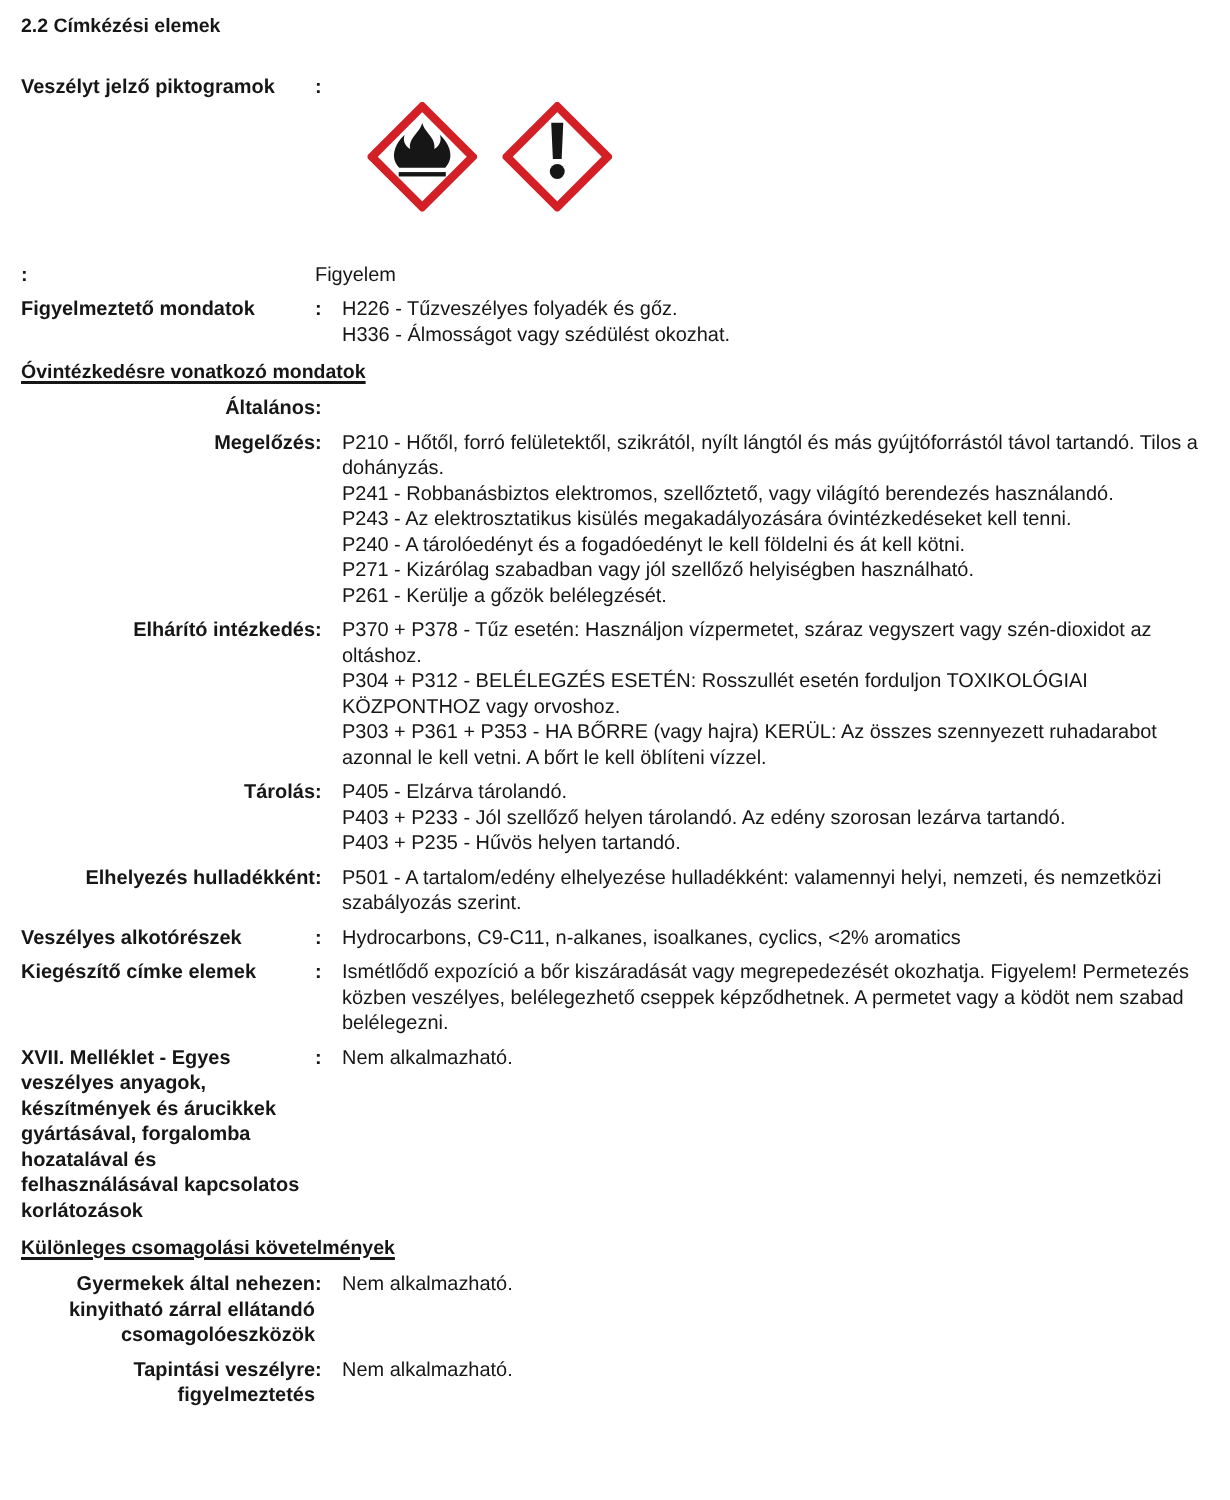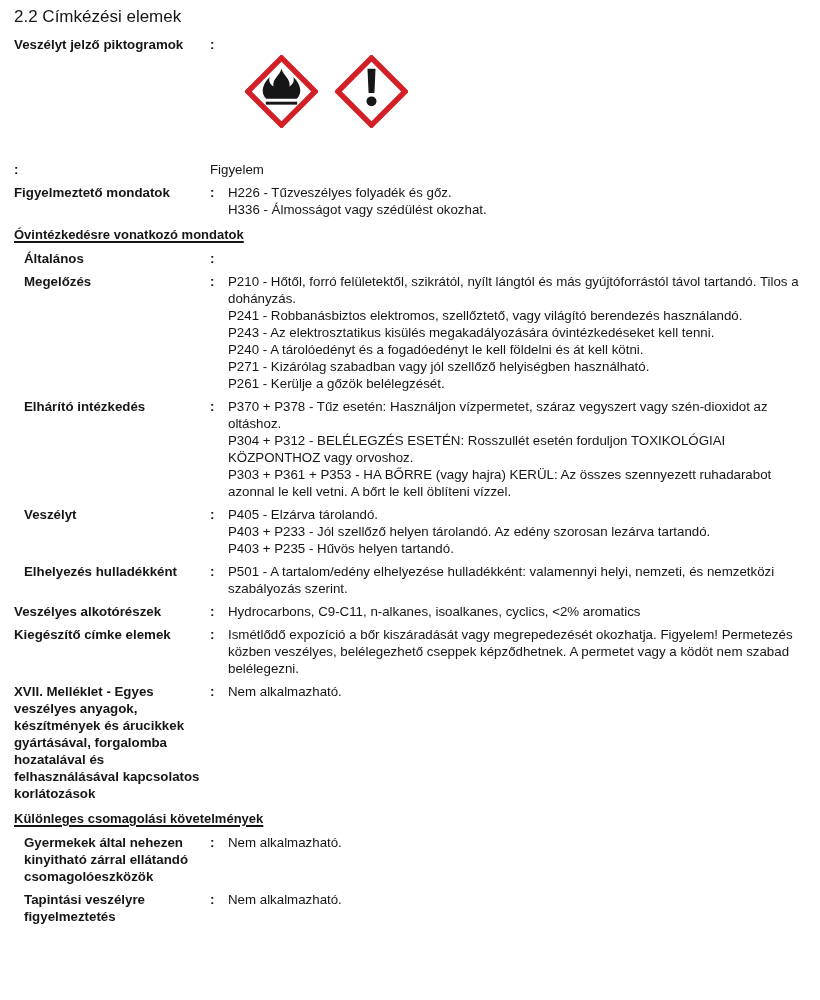--- a/index.html
+++ b/index.html
@@ -14,43 +14,44 @@
     font-family: "Liberation Sans", "DejaVu Sans", sans-serif;
     font-size: 13.3px;
     line-height: 17px;
     color: #161616;
     -webkit-font-smoothing: antialiased;
   }
   .doc {
     padding: 8px 16px 8px 14px;
   }
   .title {
-    font-weight: normal;
-    font-size: 17px;
-    margin-bottom: 11px;
+    font-weight: bold;
+    font-size: 13px;
+    margin-bottom: 24px;
   }
   .group-heading {
     font-weight: bold;
     font-size: 13px;
     text-decoration: underline;
     text-decoration-thickness: 1.5px;
     text-underline-offset: 2px;
     margin: 8px 0 7px 0;
   }
   .row {
     display: grid;
     grid-template-columns: 196px 18px 1fr;
     margin-bottom: 6px;
   }
   .row .cell.label {
     font-weight: bold;
     white-space: pre-line;
   }
   .row.indent .cell.label {
     padding-left: 10px;
+    text-align: right;
   }
   .row .cell.colon {
     font-weight: bold;
     text-align: left;
   }
   .row .cell.value {
     white-space: pre-line;
     max-width: 578px;
   }
   .pictos {
@@ -126,21 +127,21 @@
 
   <div class="row indent">
     <div class="cell label">Elhárító intézkedés</div>
     <div class="cell colon">:</div>
     <div class="cell value">P370 + P378 - Tűz esetén: Használjon vízpermetet, száraz vegyszert vagy szén-dioxidot az oltáshoz.
 P304 + P312 - BELÉLEGZÉS ESETÉN: Rosszullét esetén forduljon TOXIKOLÓGIAI KÖZPONTHOZ vagy orvoshoz.
 P303 + P361 + P353 - HA BŐRRE (vagy hajra) KERÜL: Az összes szennyezett ruhadarabot azonnal le kell vetni. A bőrt le kell öblíteni vízzel.</div>
   </div>
 
   <div class="row indent">
-    <div class="cell label">Veszélyt</div>
+    <div class="cell label">Tárolás</div>
     <div class="cell colon">:</div>
     <div class="cell value">P405 - Elzárva tárolandó.
 P403 + P233 - Jól szellőző helyen tárolandó. Az edény szorosan lezárva tartandó.
 P403 + P235 - Hűvös helyen tartandó.</div>
   </div>
 
   <div class="row indent">
     <div class="cell label">Elhelyezés hulladékként</div>
     <div class="cell colon">:</div>
     <div class="cell value">P501 - A tartalom/edény elhelyezése hulladékként: valamennyi helyi, nemzeti, és nemzetközi szabályozás szerint.</div>

